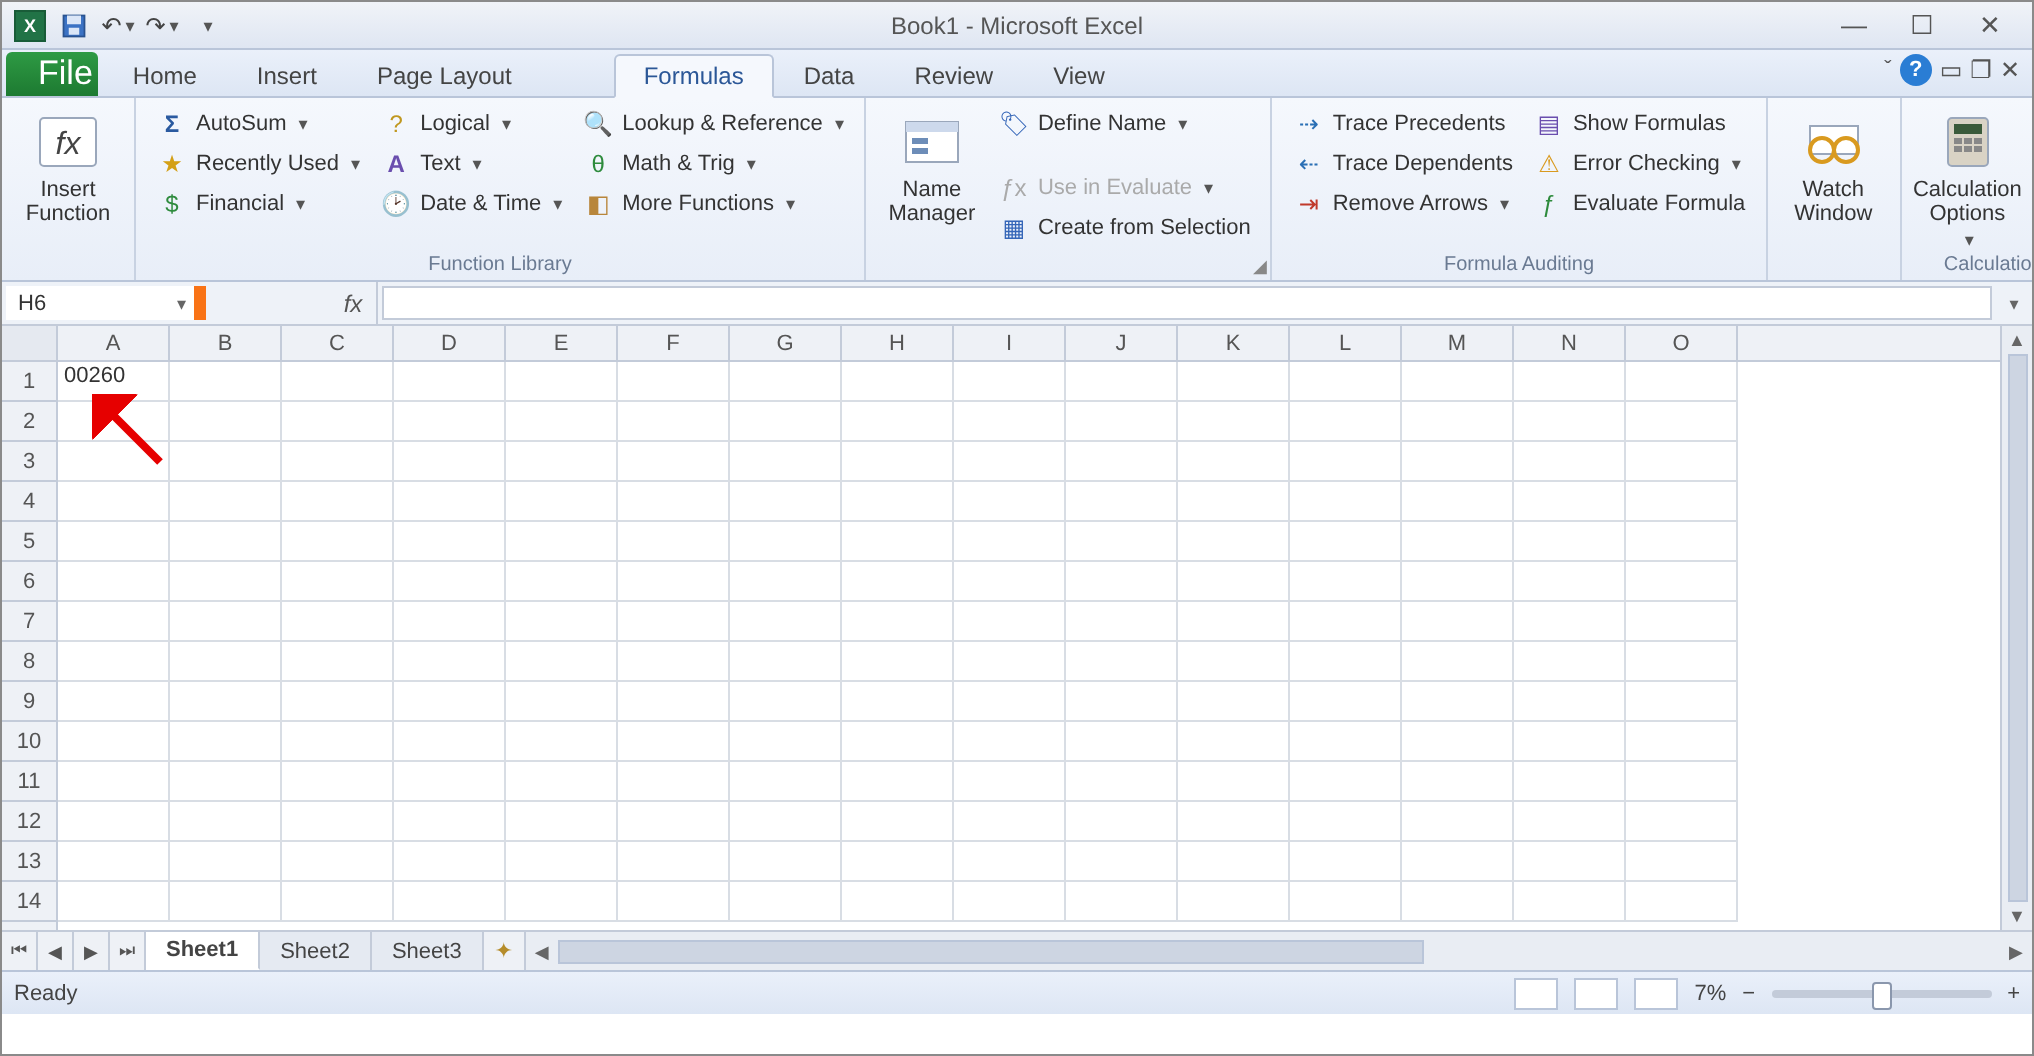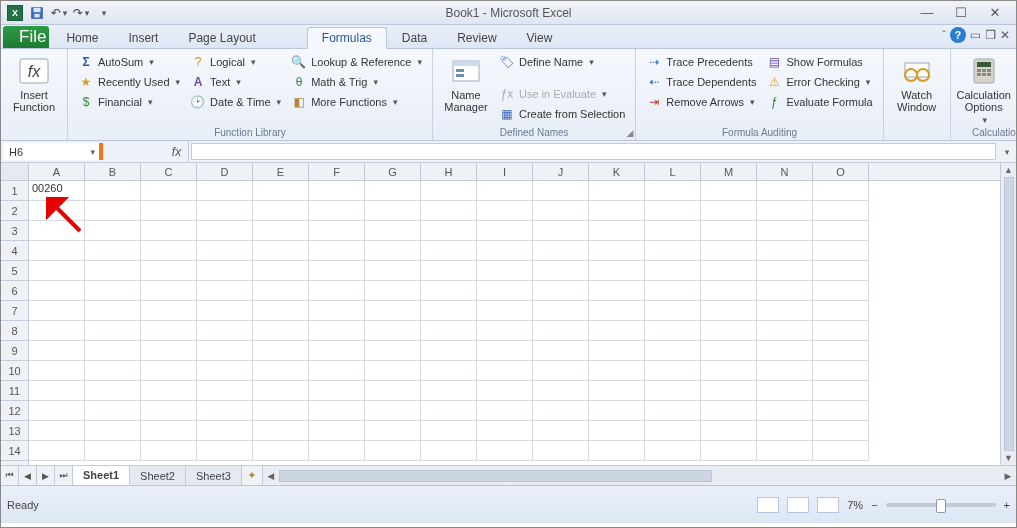--- a/index.html
+++ b/index.html
@@ -171,21 +171,21 @@
   
   .formula-row {
     height: 22px;
     background: #eef2f8;
     border-bottom: 1px solid #c3cbd9;
     display: flex;
     align-items: stretch;
   }
   .namebox {
     width: 100px;
-    border-right: 4px solid #f97316;
+    border-right: 6px solid #f97316;
     background: #fff;
     display: flex; align-items: center;
     padding: 0 6px;
     font-size: 11px;
     position: relative;
     margin: 2px;
   }
   .namebox::after {
     content:"▾"; position:absolute; right:4px; font-size:9px; color:#666;
   }
@@ -309,21 +309,21 @@
     display:flex; align-items:center;
     border-left: 1px solid #c3cbd9;
     background:#e9edf3;
   }
   .hscroll .harrow{width:16px;text-align:center;font-size:9px;color:#666}
   .hstrack{flex:1;position:relative;height:14px;}
   .hthumb{position:absolute;left:0;width:60%;top:1px;bottom:1px;background:#cdd5e2;border:1px solid #b9c5d9;}
 
   
   .statusbar {
-    height: 38px;
+    height: 22px;
     background: linear-gradient(#eaf0fa, #dde6f4);
     border-top: 1px solid #b9c5d9;
     display: flex;
     align-items: center;
     font-size: 11px;
     color: #444;
     padding: 0 6px;
     justify-content: space-between;
   }
   .status-right {
@@ -485,21 +485,20 @@
             <span class="ico">ƒx</span>
             <span>Use in Evaluate</span>
             <span class="dd">▾</span>
           </div>
         <div class="smallbtn">
             <span class="ico" style="color:#3566b8">▦</span>
             <span>Create from Selection</span>
           </div>
       </div>
     </div>
-    <div class="group-label">Defined Names</div>
     <span class="launcher">◢</span>
   </div>
 
   <div class="group">
     <div class="group-body">
       <div class="col-stack">
         <div class="smallbtn">
             <span class="ico" style="color:#2a6fb5">⇢</span>
             <span>Trace Precedents</span>
           </div>

